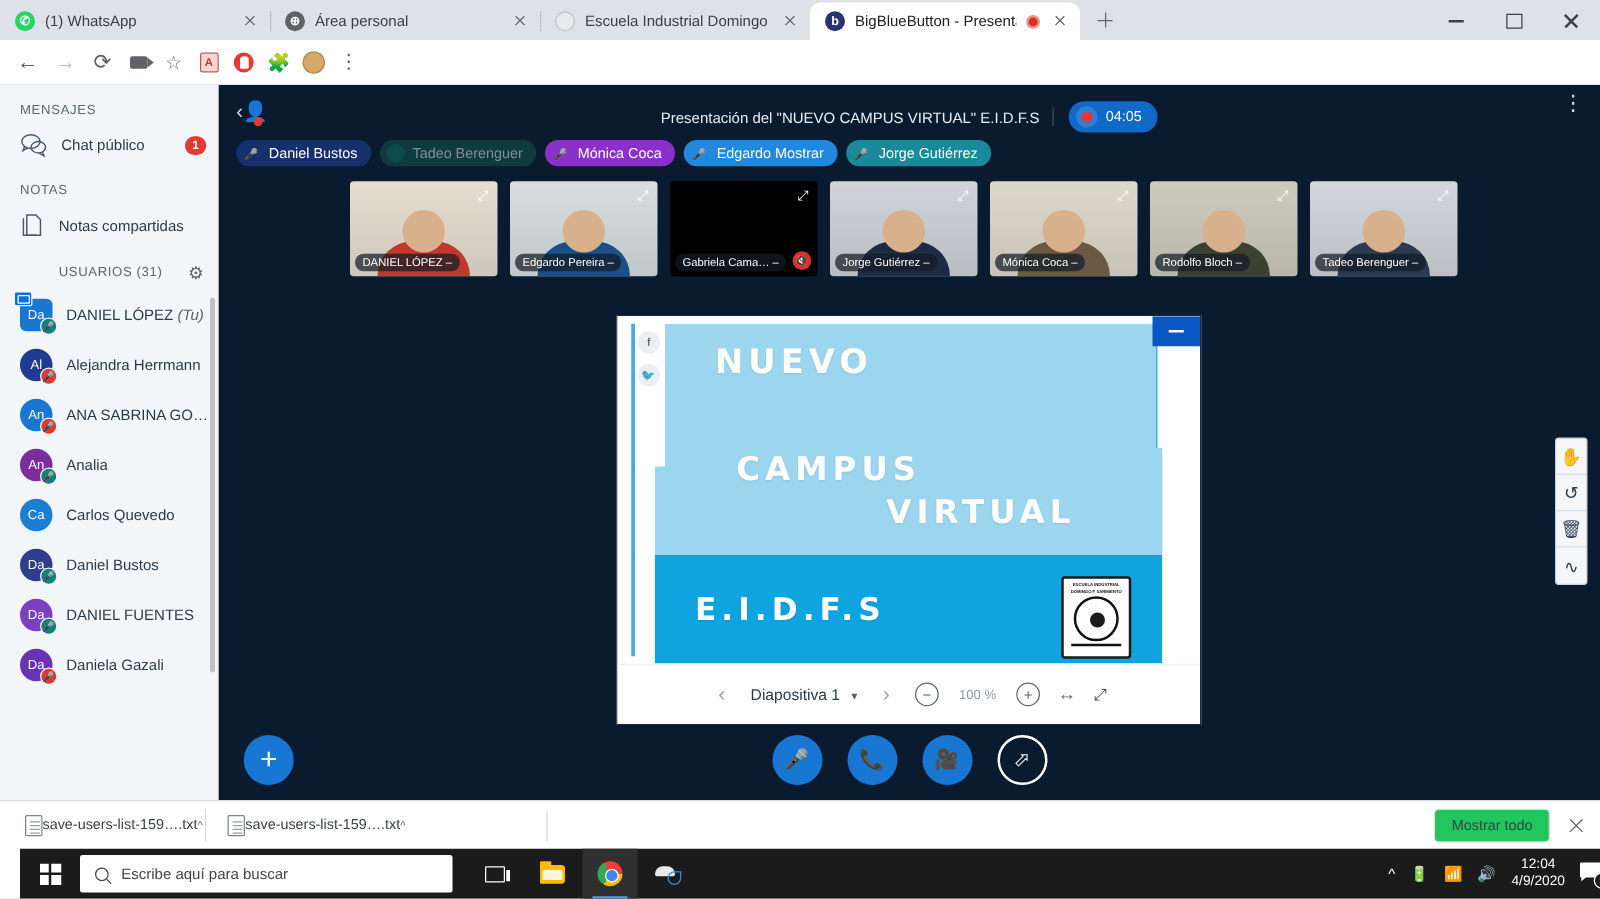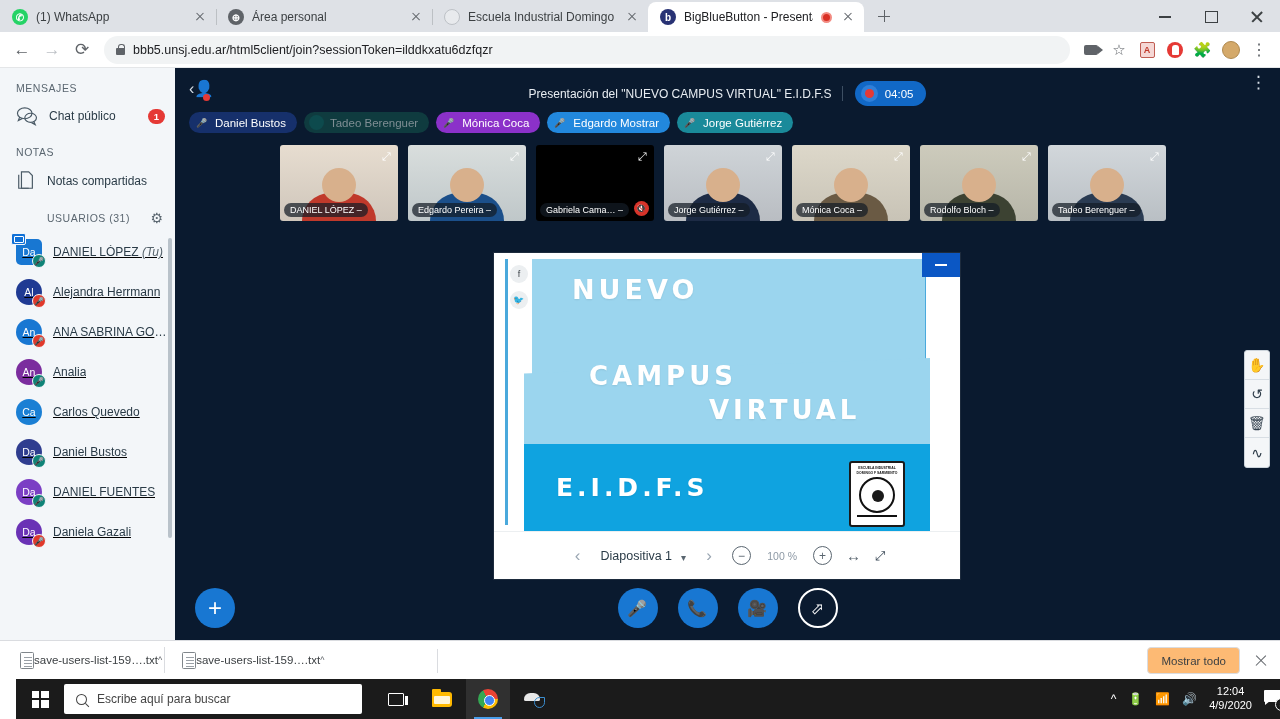--- a/index.html
+++ b/index.html
@@ -138,21 +138,21 @@
     background:#e53935; color:#fff; font-size:9.5px; border-radius:9px;
     min-width:17px; height:15px; display:flex;align-items:center;justify-content:center;
     padding:0 4px; font-weight:600;
   }
   .users-head {
     display:flex; align-items:center; padding: 12px 12px 6px 16px;
   }
   .users-head .t { font-size:10.5px; color:#5a6670; letter-spacing:.5px; flex:1;padding-left:31px;}
   .gear { font-size:14px; color:#5a6670; cursor:pointer; }
   .user-list { position:relative; height: 335px; overflow:hidden; }
-  .user-row { display:flex; align-items:center; gap:11px; padding:7px 8px 7px 16px; cursor:pointer;text-decoration:underline;}
+  .user-row { display:flex; align-items:center; gap:11px; padding:7px 8px 7px 16px; cursor:pointer;}
   .avatar {
     width:26px;height:26px;border-radius:50%;flex-shrink:0;position:relative;
     color:#fff;font-size:10.5px;display:flex;align-items:center;justify-content:center;
   }
   .avatar.square { border-radius:5px; }
   .avatar .pres-badge {
     position:absolute; left:-5px; top:-6px; width:15px;height:12px;
     background:#0f70d7; border:1.5px solid #f3f6f9; border-radius:2px;
   }
   .avatar .pres-badge::after{
@@ -358,21 +358,21 @@
     width:14px; height:17px; border:1px solid #80868b; border-radius:1.5px;
     background:#fff; position:relative; flex-shrink:0;
   }
   .dl-file::after{
     content:""; position:absolute; left:3px; top:4px; width:8px; height:1px;
     background:#9aa0a6; box-shadow:0 3px 0 #9aa0a6, 0 6px 0 #9aa0a6, 0 9px 0 #9aa0a6;
   }
   .dl-caret { font-size:9px; color:#5f6368; }
   .showall {
     position:absolute; right:40px; top:6px; height:27px; padding:12px 13px;
-    border:1px solid #dadce0; border-radius:4px; background:#fdba74;
+    border:1px solid #dadce0; border-radius:4px; background:#22c55e;
     display:flex; align-items:center; font-size:11.5px; color:#3c4043; cursor:pointer;
   }
   .dl-close {
     position:absolute; right:10px; top:11px; width:18px; height:18px; cursor:pointer;
   }
   .dl-close::before,.dl-close::after{
     content:"";position:absolute;left:2px;top:8px;width:14px;height:1.3px;background:#5f6368;
   }
   .dl-close::before{transform:rotate(45deg);} .dl-close::after{transform:rotate(-45deg);}
   .dl-divider { position:absolute; left:437px; top:8px; width:1px; height:24px; background:#dadce0;}
@@ -469,24 +469,20 @@
       <div class="wc wc-min"></div>
       <div class="wc wc-max"></div>
       <div class="wc wc-close"></div>
     </div>
   </div>
 
   <div class="omnibar">
     <div class="navbtn">←</div>
     <div class="navbtn disabled">→</div>
     <div class="navbtn">⟳</div>
-    <div class="urlbox">
-      <span class="lock"></span>
-      <span>bbb5.unsj.edu.ar/html5client/join?sessionToken=ilddkxatu6dzfqzr</span>
-    </div>
     <div class="tbicon">
         <span class="ic-cam"></span>
       </div>
     <div class="tbicon">
         <span class="ic-star">☆</span>
       </div>
     <div class="tbicon">
         <span class="ic-pdf">A</span>
       </div>
     <div class="tbicon">

